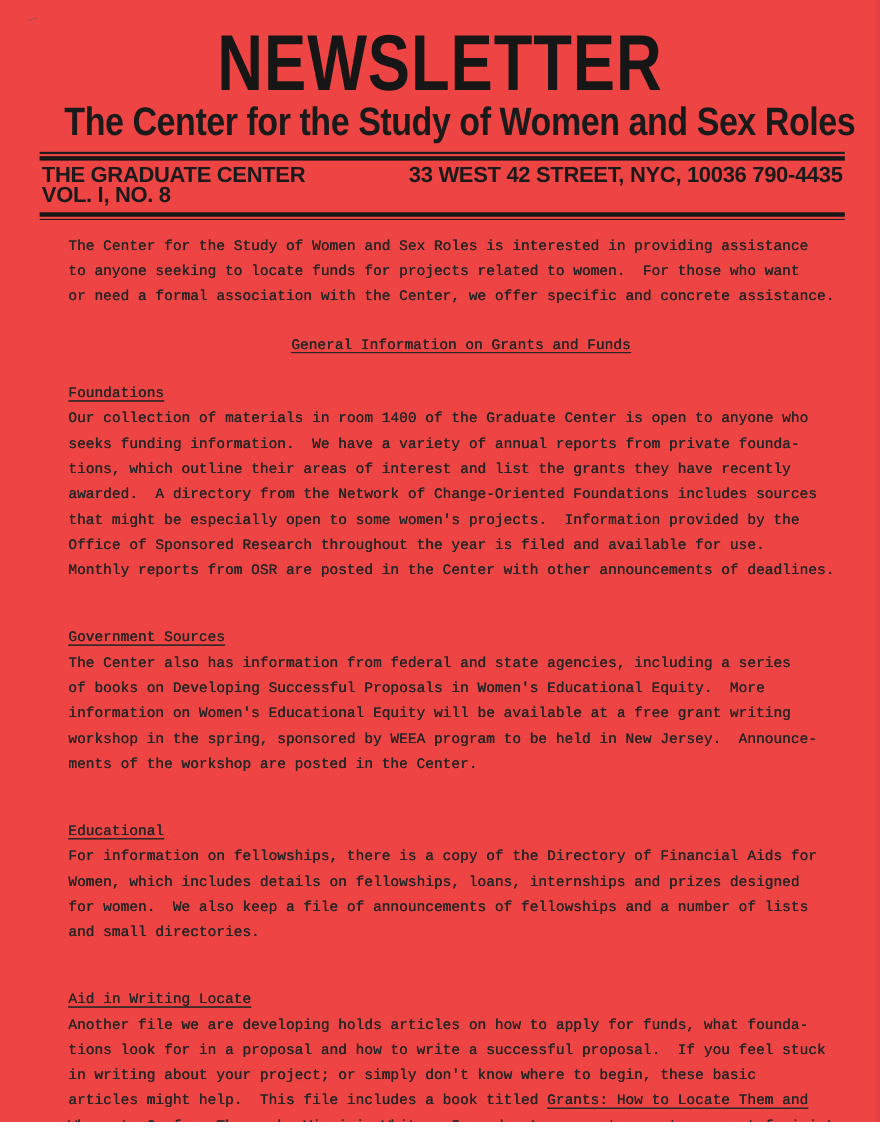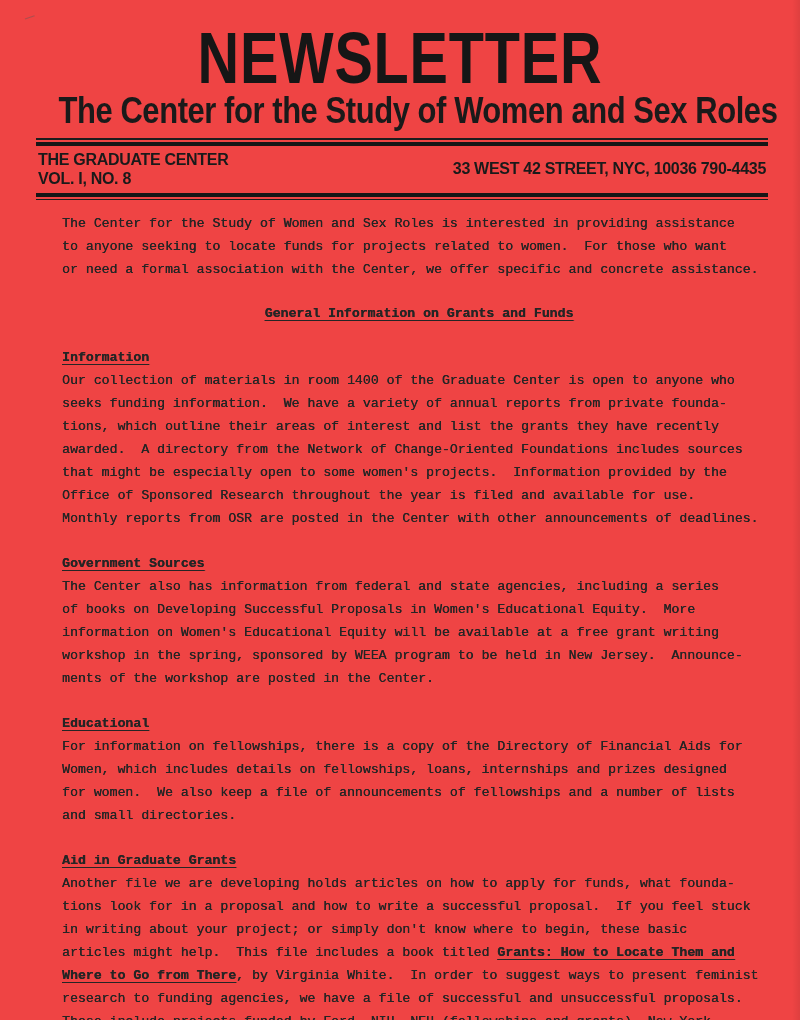--- a/index.html
+++ b/index.html
@@ -48,48 +48,47 @@
     color: #1a1a1a;
     transform: scaleX(0.86);
     transform-origin: center top;
     white-space: nowrap;
   }
   .masthead { margin: 8px 32px 0 36px; }
   .rule .thin  { height: 1.5px; background: #1d1d1d; }
   .rule .gap   { height: 2px; }
   .rule .thick { height: 4px; background: #161616; }
   .mast-row {
-    display: flex; justify-content: space-between; align-items: center;
+    display: flex; justify-content: space-between; align-items: flex-start;
     padding: 4px 2px 5px 2px;
     font-family: "Liberation Sans", "DejaVu Sans", sans-serif;
     font-weight: bold;
-    font-size: 16px;
+    font-size: 20px;
     line-height: 19px;
     letter-spacing: -0.3px;
     color: #1a1a1a;
   }
   .mast-right { text-align: right; margin-left: 17px; }
   
   .content {
     padding: 12px 24px 0 62px;
     font-size: 13.2px;
     line-height: 23px;
     color: #252525;
     text-shadow: 0.3px 0 0 currentColor;
   }
   .pre { white-space: pre-wrap; }
   .headline { text-align: center; margin: 2px 0 24px 0; white-space: pre-wrap; }
   .center-head { text-align: center; margin: 21px 0 21px 0; }
   .u {
     text-decoration: underline;
     text-decoration-thickness: 1.3px;
     text-underline-offset: 3px;
-    font-weight: bold;
   }
-  .subhead { margin-top: 22px; }
+  .subhead { margin-top: 38px; }
   .para { margin: 0; }
 </style>
 </head>
 <body>
 
 <div class="page">
   <div class="pen-mark"></div>
   <div class="scan-edge"></div>
 
   <header>
@@ -125,21 +124,21 @@
 
   <main class="content">
 
     <div class="para pre">The Center for the Study of Women and Sex Roles is interested in providing assistance
 to anyone seeking to locate funds for projects related to women.  For those who want
 or need a formal association with the Center, we offer specific and concrete assistance.</div>
 
     <div class="center-head"><span class="u">General Information on Grants and Funds</span></div>
 
     <section>
-      <div class="subhead" style="margin-top:0;"><span class="u">Information</span></div>
+      <div class="subhead" style="margin-top:0;"><span class="u">Foundations</span></div>
       <div class="para pre">Our collection of materials in room 1400 of the Graduate Center is open to anyone who
 seeks funding information.  We have a variety of annual reports from private founda-
 tions, which outline their areas of interest and list the grants they have recently
 awarded.  A directory from the Network of Change-Oriented Foundations includes sources
 that might be especially open to some women's projects.  Information provided by the
 Office of Sponsored Research throughout the year is filed and available for use.
 Monthly reports from OSR are posted in the Center with other announcements of deadlines.</div>
     </section>
 
     <section>
@@ -153,21 +152,21 @@
 
     <section>
       <div class="subhead"><span class="u">Educational</span></div>
       <div class="para pre">For information on fellowships, there is a copy of the Directory of Financial Aids for
 Women, which includes details on fellowships, loans, internships and prizes designed
 for women.  We also keep a file of announcements of fellowships and a number of lists
 and small directories.</div>
     </section>
 
     <section>
-      <div class="subhead"><span class="u">Aid in Graduate Grants</span></div>
+      <div class="subhead"><span class="u">Aid in Writing Locate</span></div>
       <div class="para pre"><span>Another file we are developing holds articles on how to apply for funds, what founda-
 tions look for in a proposal and how to write a successful proposal.  If you feel stuck
 in writing about your project; or simply don't know where to begin, these basic
 articles might help.  This file includes a book titled </span><span class="u">Grants: How to Locate Them and
 Where to Go from There</span><span>, by Virginia White.  In order to suggest ways to present feminist
 research to funding agencies, we have a file of successful and unsuccessful proposals.
 These include projects funded by Ford, NIH, NEH (fellowships and grants), New York
 State Council on the Arts, and other organizations, submitted by people at the Center.</span></div>
     </section>
 

